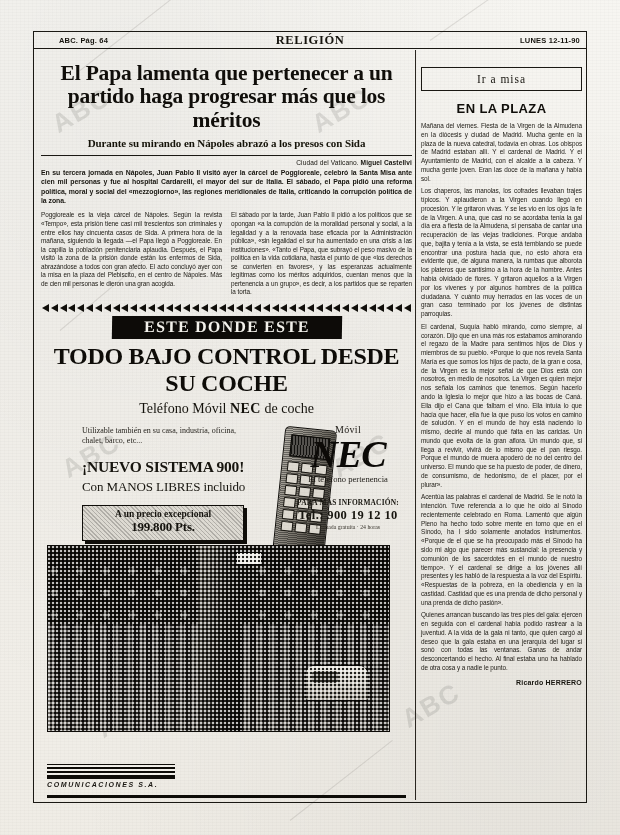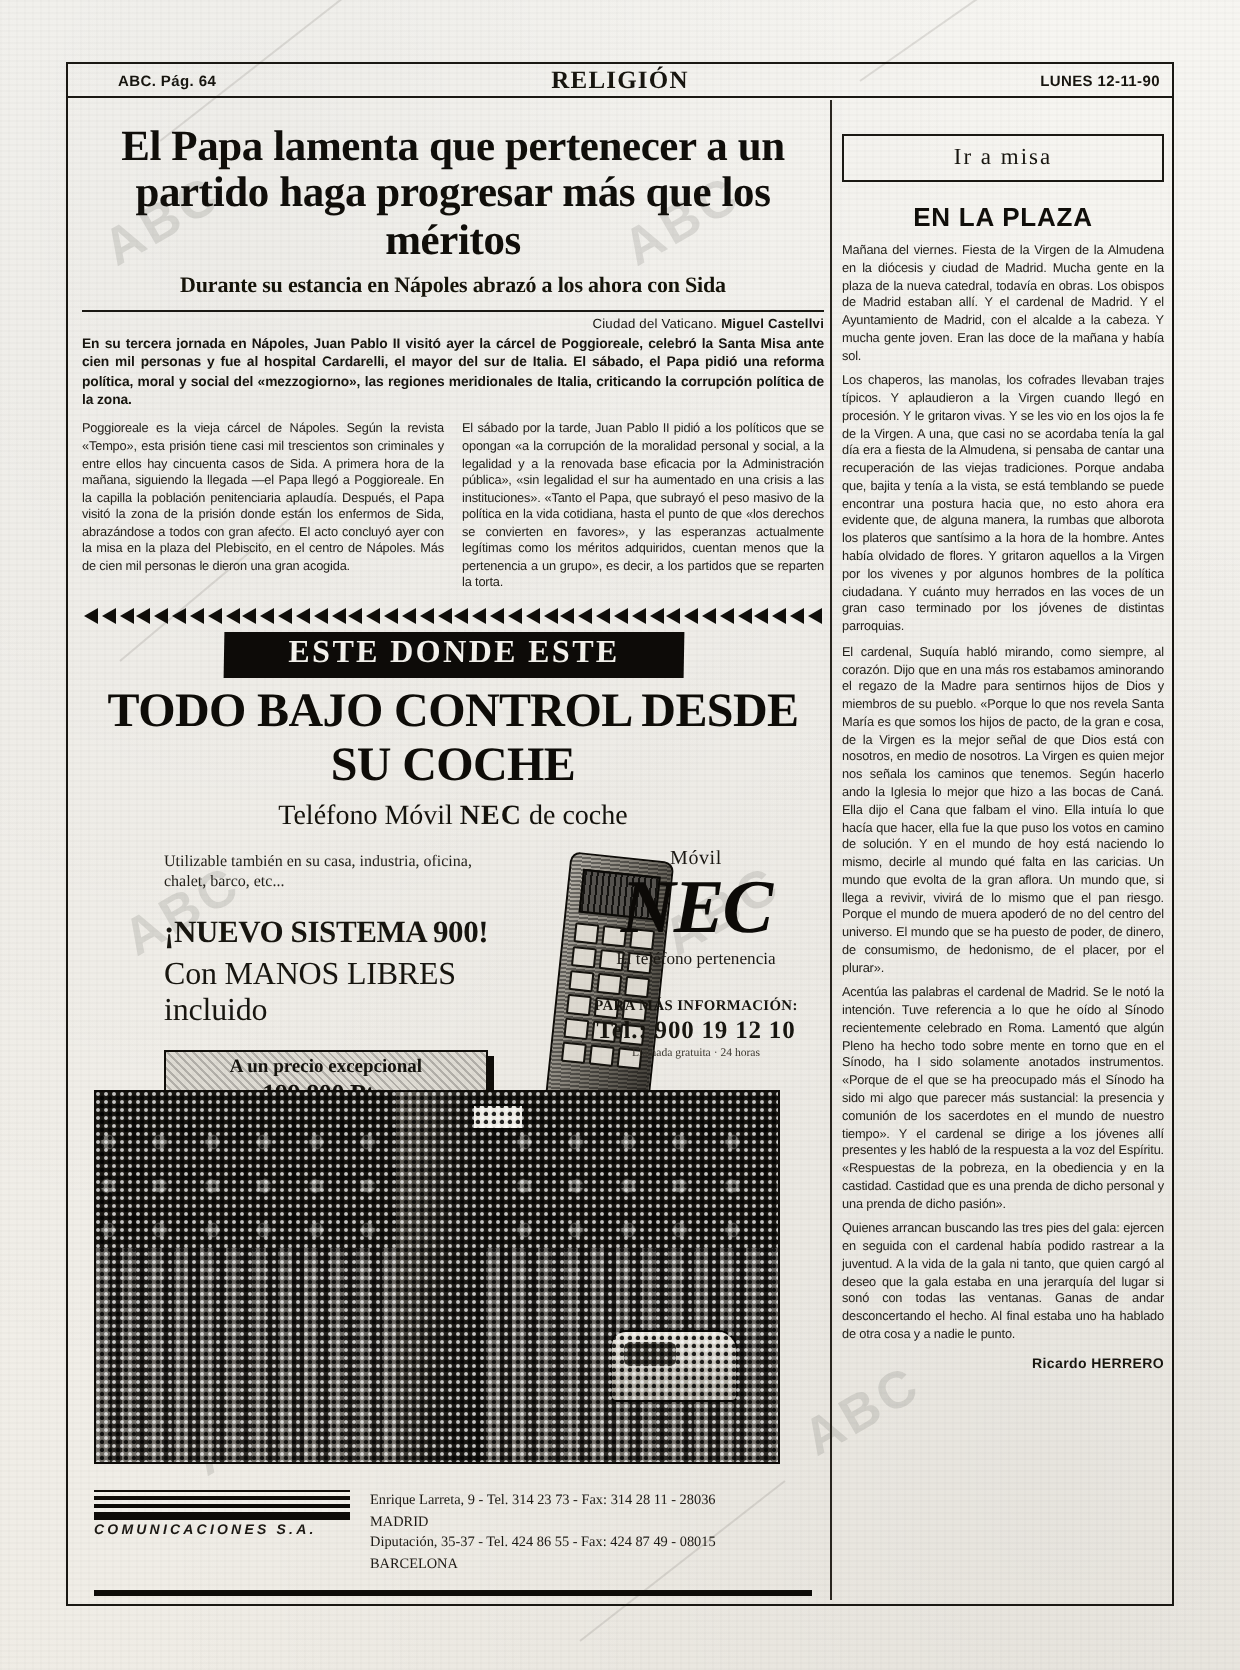--- a/index.html
+++ b/index.html
@@ -264,21 +264,21 @@
   }
   .ad-copy .sys {
     font-family: "Liberation Serif", serif;
     font-weight: 700;
     font-size: 15.5px;
     margin-top: 11px;
     letter-spacing: -.2px;
   }
   .ad-copy .hands {
     font-family: "Liberation Serif", serif;
-    font-size: 16px;
+    font-size: 13px;
     margin-top: 3px;
     letter-spacing: -.1px;
   }
   .price-box {
     margin-top: 10px;
     width: 150px;
     border: 1px solid #0f0d09;
     box-shadow: 3px 3px 0 #0f0d09;
     padding: 3px 5px 5px 5px;
     background:
@@ -580,21 +580,21 @@
     <span class="mh-left">ABC. Pág. 64</span>
     <span class="mh-center">RELIGIÓN</span>
     <span class="mh-right">LUNES 12-11-90</span>
   </div>
 
   <div class="col-sep"></div>
 
   <div class="left-col">
 
     <h1 class="headline">El Papa lamenta que pertenecer a un partido haga progresar más que los méritos</h1>
-    <div class="subhead">Durante su estancia en Nápoles abrazó a los ahora con Sida</div>
+    <div class="subhead">Durante su mirando en Nápoles abrazó a los presos con Sida</div>
     <div class="rule-thin"></div>
 
     <div class="byline">
       <span>Ciudad del Vaticano.</span>
       <b>Miguel Castellvi</b>
     </div>
 
     <div class="lead">En su tercera jornada en Nápoles, Juan Pablo II visitó ayer la cárcel de Poggioreale, celebró la Santa Misa ante cien mil personas y fue al hospital Cardarelli, el mayor del sur de Italia. El sábado, el Papa pidió una reforma política, moral y social del «mezzogiorno», las regiones meridionales de Italia, criticando la corrupción política de la zona.</div>
 
     <div class="body2">
@@ -715,24 +715,20 @@
       <div class="pole"></div>
       <div class="sign"></div>
       <div class="car"></div>
       <div class="dots"></div>
     </div>
 
     <div class="ad-foot">
       <div class="logo-box">
         <div class="logo-mark"></div>
         <div class="logo-word">COMUNICACIONES S.A.</div>
-      </div>
-      <div class="addr">
-        <div>Enrique Larreta, 9 - Tel. 314 23 73 - Fax: 314 28 11 - 28036 MADRID</div>
-        <div>Diputación, 35-37 - Tel. 424 86 55 - Fax: 424 87 49 - 08015 BARCELONA</div>
       </div>
     </div>
     <div class="ad-bottom-rule"></div>
   </div>
 
   <div class="right-col">
     <div class="ir-box">Ir a misa</div>
     <div class="plaza-title">EN LA PLAZA</div>
     <div class="rc-body">
       <p>Mañana del viernes. Fiesta de la Virgen de la Almudena en la diócesis y ciudad de Madrid. Mucha gente en la plaza de la nueva catedral, todavía en obras. Los obispos de Madrid estaban allí. Y el cardenal de Madrid. Y el Ayuntamiento de Madrid, con el alcalde a la cabeza. Y mucha gente joven. Eran las doce de la mañana y había sol.</p>

